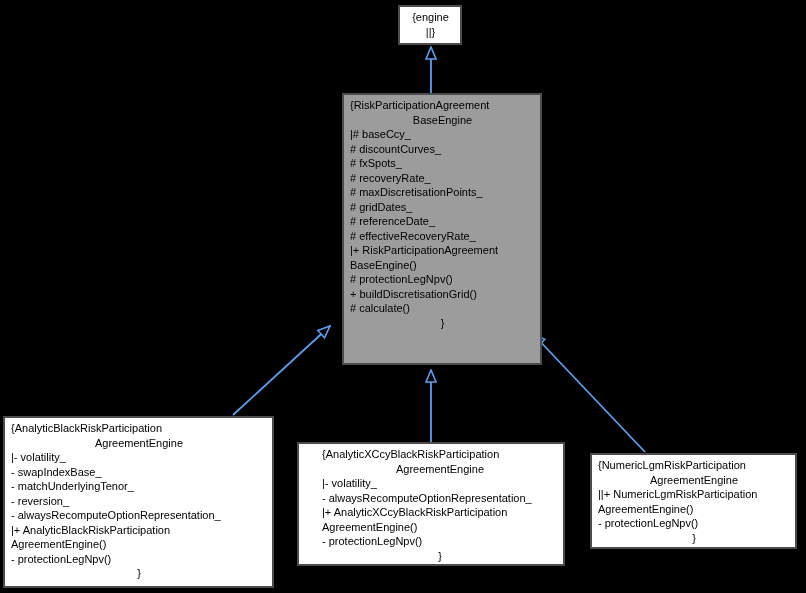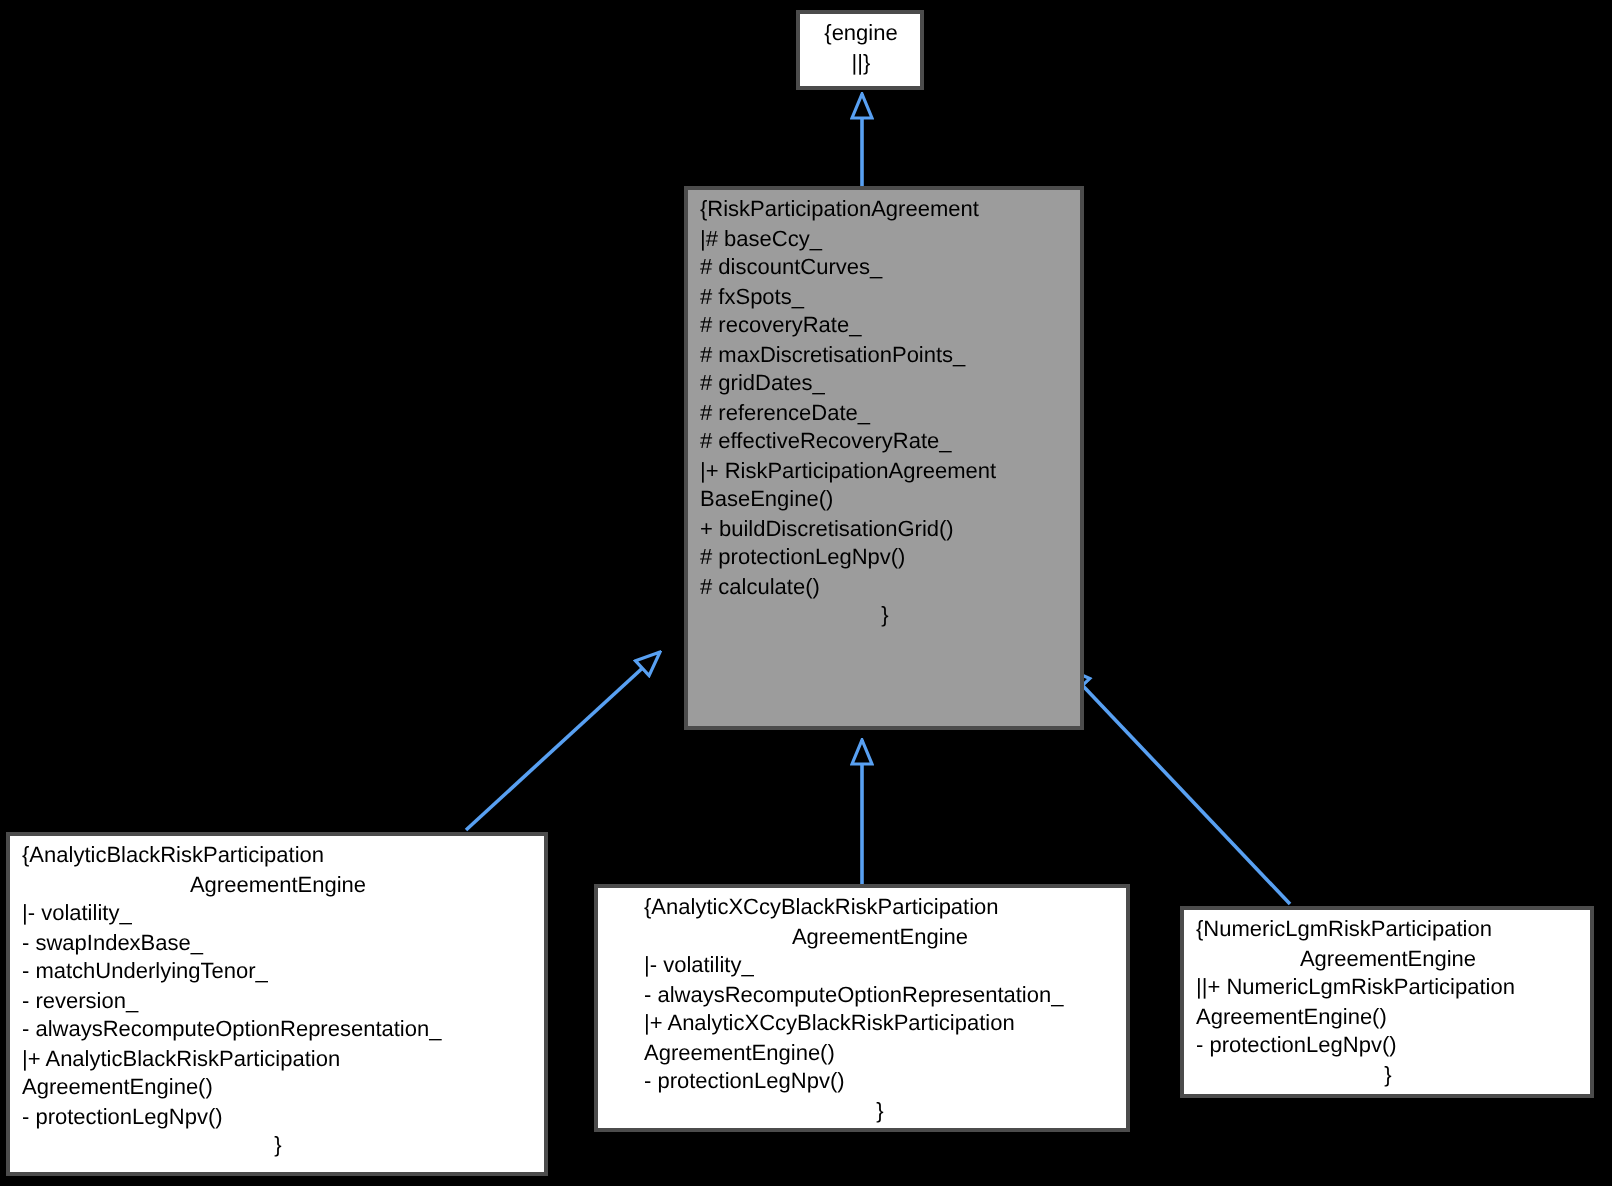--- a/index.html
+++ b/index.html
@@ -51,32 +51,33 @@
   <line class="edge-line" x1="645" y1="452" x2="533" y2="334" marker-end="url(#arrow-open)"></line>
 </svg>
 
 <div class="node" style="left:398px;top:5px;width:64px;height:40px;">
     <div class="ln c">{engine</div>
     <div class="ln c">||}</div>
   </div>
 
 <div class="node hl" style="left:331px;top:93px;width:200px;height:272px;margin-left:11px;">
     <div class="ln">{RiskParticipationAgreement</div>
+    <div class="ln c">BaseEngine</div>
     <div class="ln">|# baseCcy_</div>
     <div class="ln"># discountCurves_</div>
     <div class="ln"># fxSpots_</div>
     <div class="ln"># recoveryRate_</div>
     <div class="ln"># maxDiscretisationPoints_</div>
     <div class="ln"># gridDates_</div>
     <div class="ln"># referenceDate_</div>
     <div class="ln"># effectiveRecoveryRate_</div>
     <div class="ln">|+ RiskParticipationAgreement</div>
     <div class="ln">BaseEngine()</div>
+    <div class="ln"># protectionLegNpv()</div>
     <div class="ln">+ buildDiscretisationGrid()</div>
-    <div class="ln"># protectionLegNpv()</div>
     <div class="ln"># calculate()</div>
     <div class="ln c">}</div>
   </div>
 
 <div class="node" style="left:3px;top:416px;width:271px;height:172px;">
     <div class="ln">{AnalyticBlackRiskParticipation</div>
     <div class="ln c">AgreementEngine</div>
     <div class="ln">|- volatility_</div>
     <div class="ln">- swapIndexBase_</div>
     <div class="ln">- matchUnderlyingTenor_</div>

